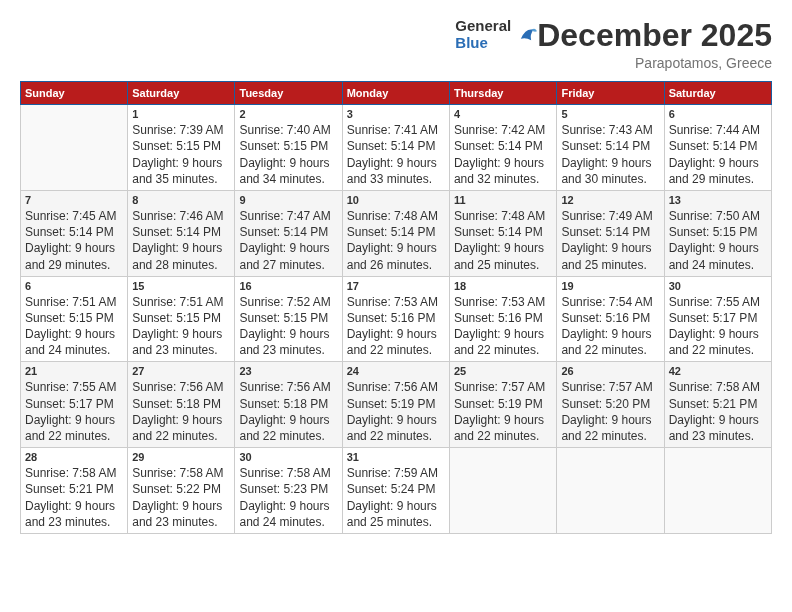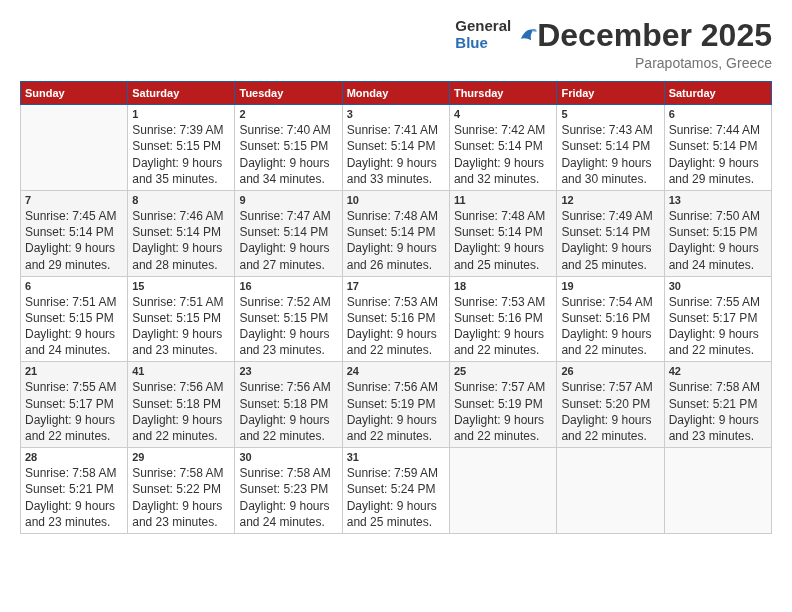--- a/index.html
+++ b/index.html
@@ -223,21 +223,21 @@
             <span class="day-number">30</span>
             <div class="day-info">Sunrise: 7:55 AM<br>Sunset: 5:17 PM<br>Daylight: 9 hours and 22 minutes.</div>
           </td>
         </tr>
         <tr>
           <td>
             <span class="day-number">21</span>
             <div class="day-info">Sunrise: 7:55 AM<br>Sunset: 5:17 PM<br>Daylight: 9 hours and 22 minutes.</div>
           </td>
           <td>
-            <span class="day-number">41</span>
+            <span class="day-number">27</span>
             <div class="day-info">Sunrise: 7:56 AM<br>Sunset: 5:18 PM<br>Daylight: 9 hours and 22 minutes.</div>
           </td>
           <td>
             <span class="day-number">23</span>
             <div class="day-info">Sunrise: 7:56 AM<br>Sunset: 5:18 PM<br>Daylight: 9 hours and 22 minutes.</div>
           </td>
           <td>
             <span class="day-number">24</span>
             <div class="day-info">Sunrise: 7:56 AM<br>Sunset: 5:19 PM<br>Daylight: 9 hours and 22 minutes.</div>
           </td>

